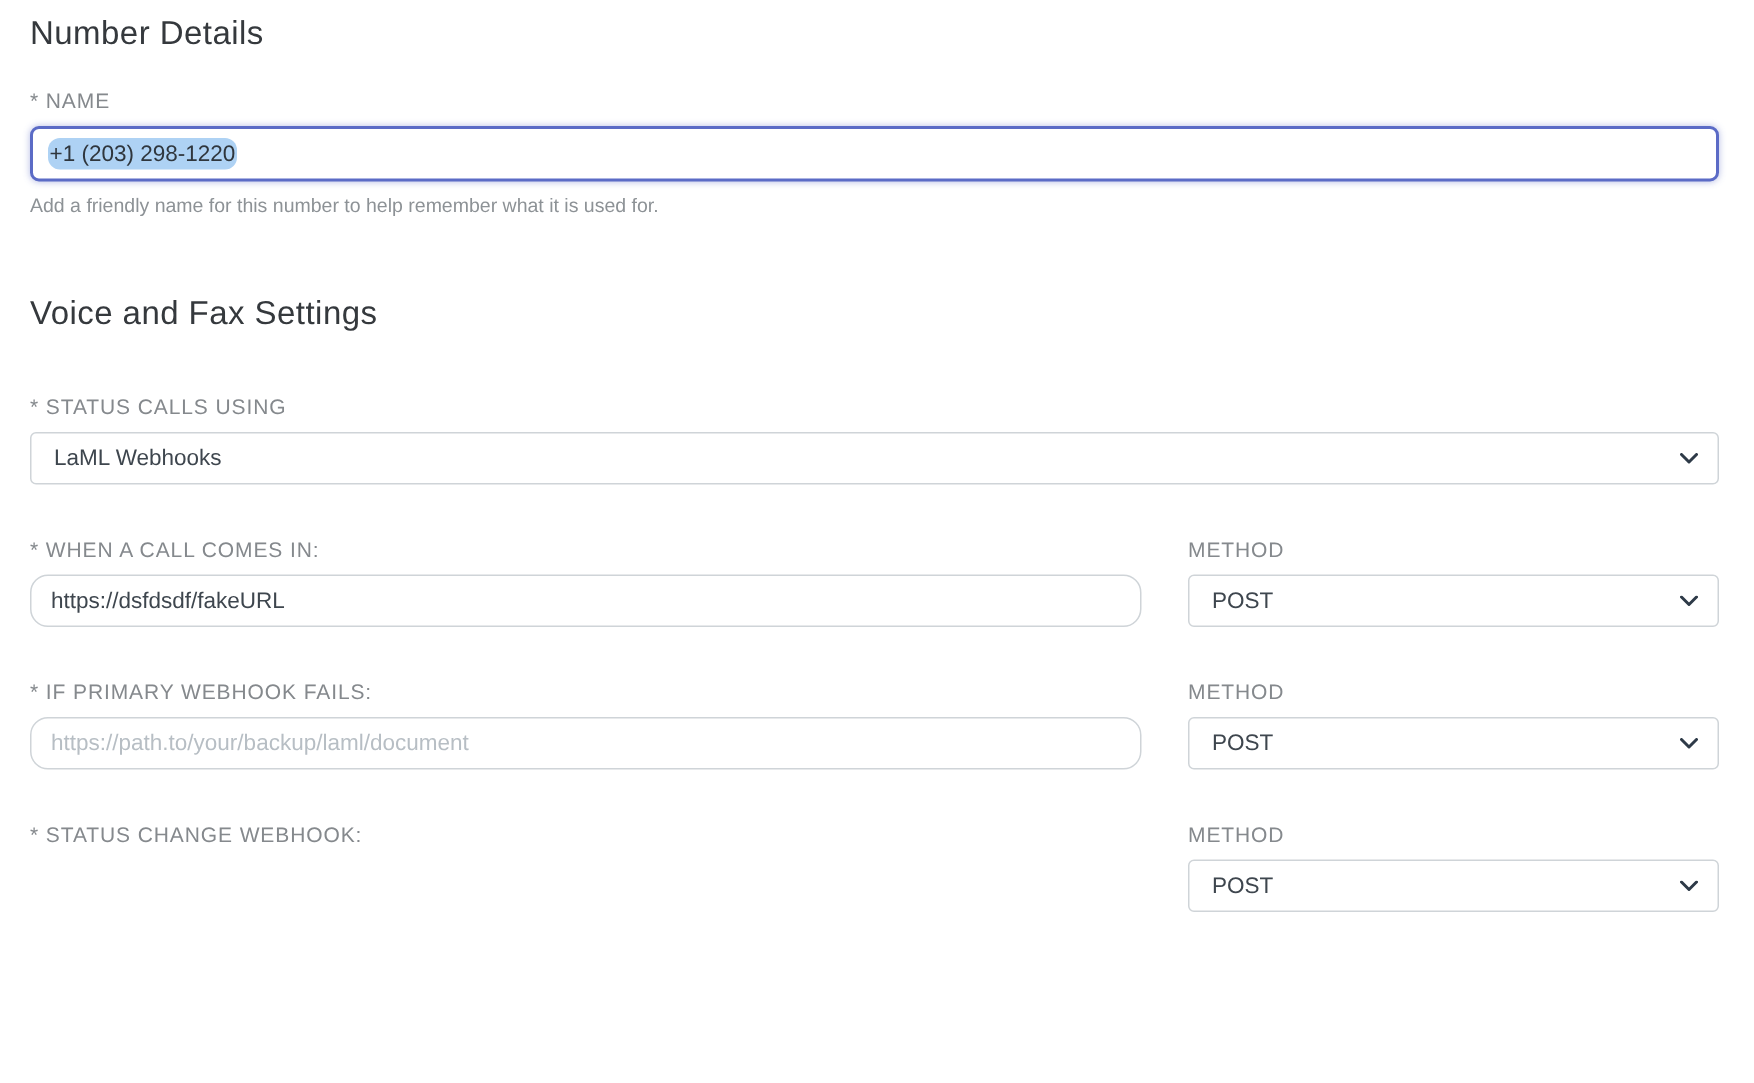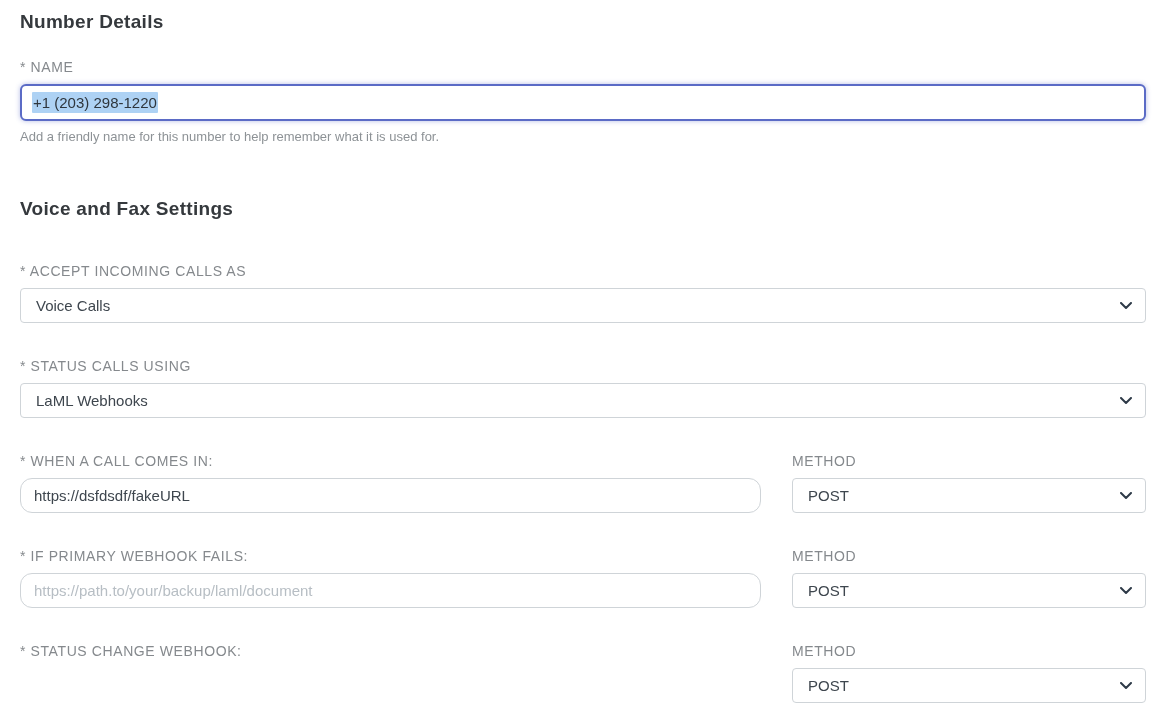--- a/index.html
+++ b/index.html
@@ -7,22 +7,22 @@
   body {
     width: 1169px;
     font-family: "Liberation Sans", sans-serif;
     color: #3e464e;
   }
   .page {
     padding: 11px 23px 19px 20px;
     width: 1169px;
   }
   .section-title {
-    font-size: 19px;
-    font-weight: bold;
+    font-size: 22px;
+    font-weight: normal;
     color: #35393d;
     letter-spacing: 0.3px;
     margin: 0;
     line-height: 21px;
   }
   #title-number-details { margin-bottom: 29px; }
   #title-voice-fax { margin-top: 54px; margin-bottom: 46px; }
 
   .field { margin-bottom: 37px; }
   .field:last-child { margin-bottom: 0; }
@@ -62,21 +62,21 @@
     box-shadow: 0 0 5px rgba(91, 107, 198, 0.45);
     padding: 0 10px;
     font-size: 15px;
     color: #2f363d;
     background: #ffffff;
     cursor: text;
   }
   .selected-text {
     background: #aed2f4;
     padding: 2px 1px;
-    border-radius: 1px;
+    border-radius: 8px;
   }
 
   .help-text {
     margin: 8px 0 0 0;
     font-size: 13px;
     line-height: 15px;
     color: #8d9296;
   }
 
   .select-wrap { position: relative; width: 100%; }
@@ -123,33 +123,20 @@
   <div class="field">
     <label class="field-label">* NAME</label>
     <div class="name-input">
       <span class="selected-text">+1 (203) 298-1220</span>
     </div>
     <p class="help-text">Add a friendly name for this number to help remember what it is used for.</p>
   </div>
 
   <h2 class="section-title" id="title-voice-fax">Voice and Fax Settings</h2>
 
-  <div class="field">
-    <label class="field-label">* ACCEPT INCOMING CALLS AS</label>
-    <div class="select-wrap">
-      <select>
-        <option>Voice Calls</option>
-      </select>
-      <span class="chevron">
-        <svg width="12" height="8" viewBox="0 0 12 8">
-            <path d="M1 1l5 5 5-5" stroke="#2e3a48" stroke-width="2" fill="none" stroke-linecap="round" stroke-linejoin="round"></path>
-          </svg>
-      </span>
-    </div>
-  </div>
 
   <div class="field">
     <label class="field-label">* STATUS CALLS USING</label>
     <div class="select-wrap">
       <select>
         <option>LaML Webhooks</option>
       </select>
       <span class="chevron">
         <svg width="12" height="8" viewBox="0 0 12 8">
             <path d="M1 1l5 5 5-5" stroke="#2e3a48" stroke-width="2" fill="none" stroke-linecap="round" stroke-linejoin="round"></path>

